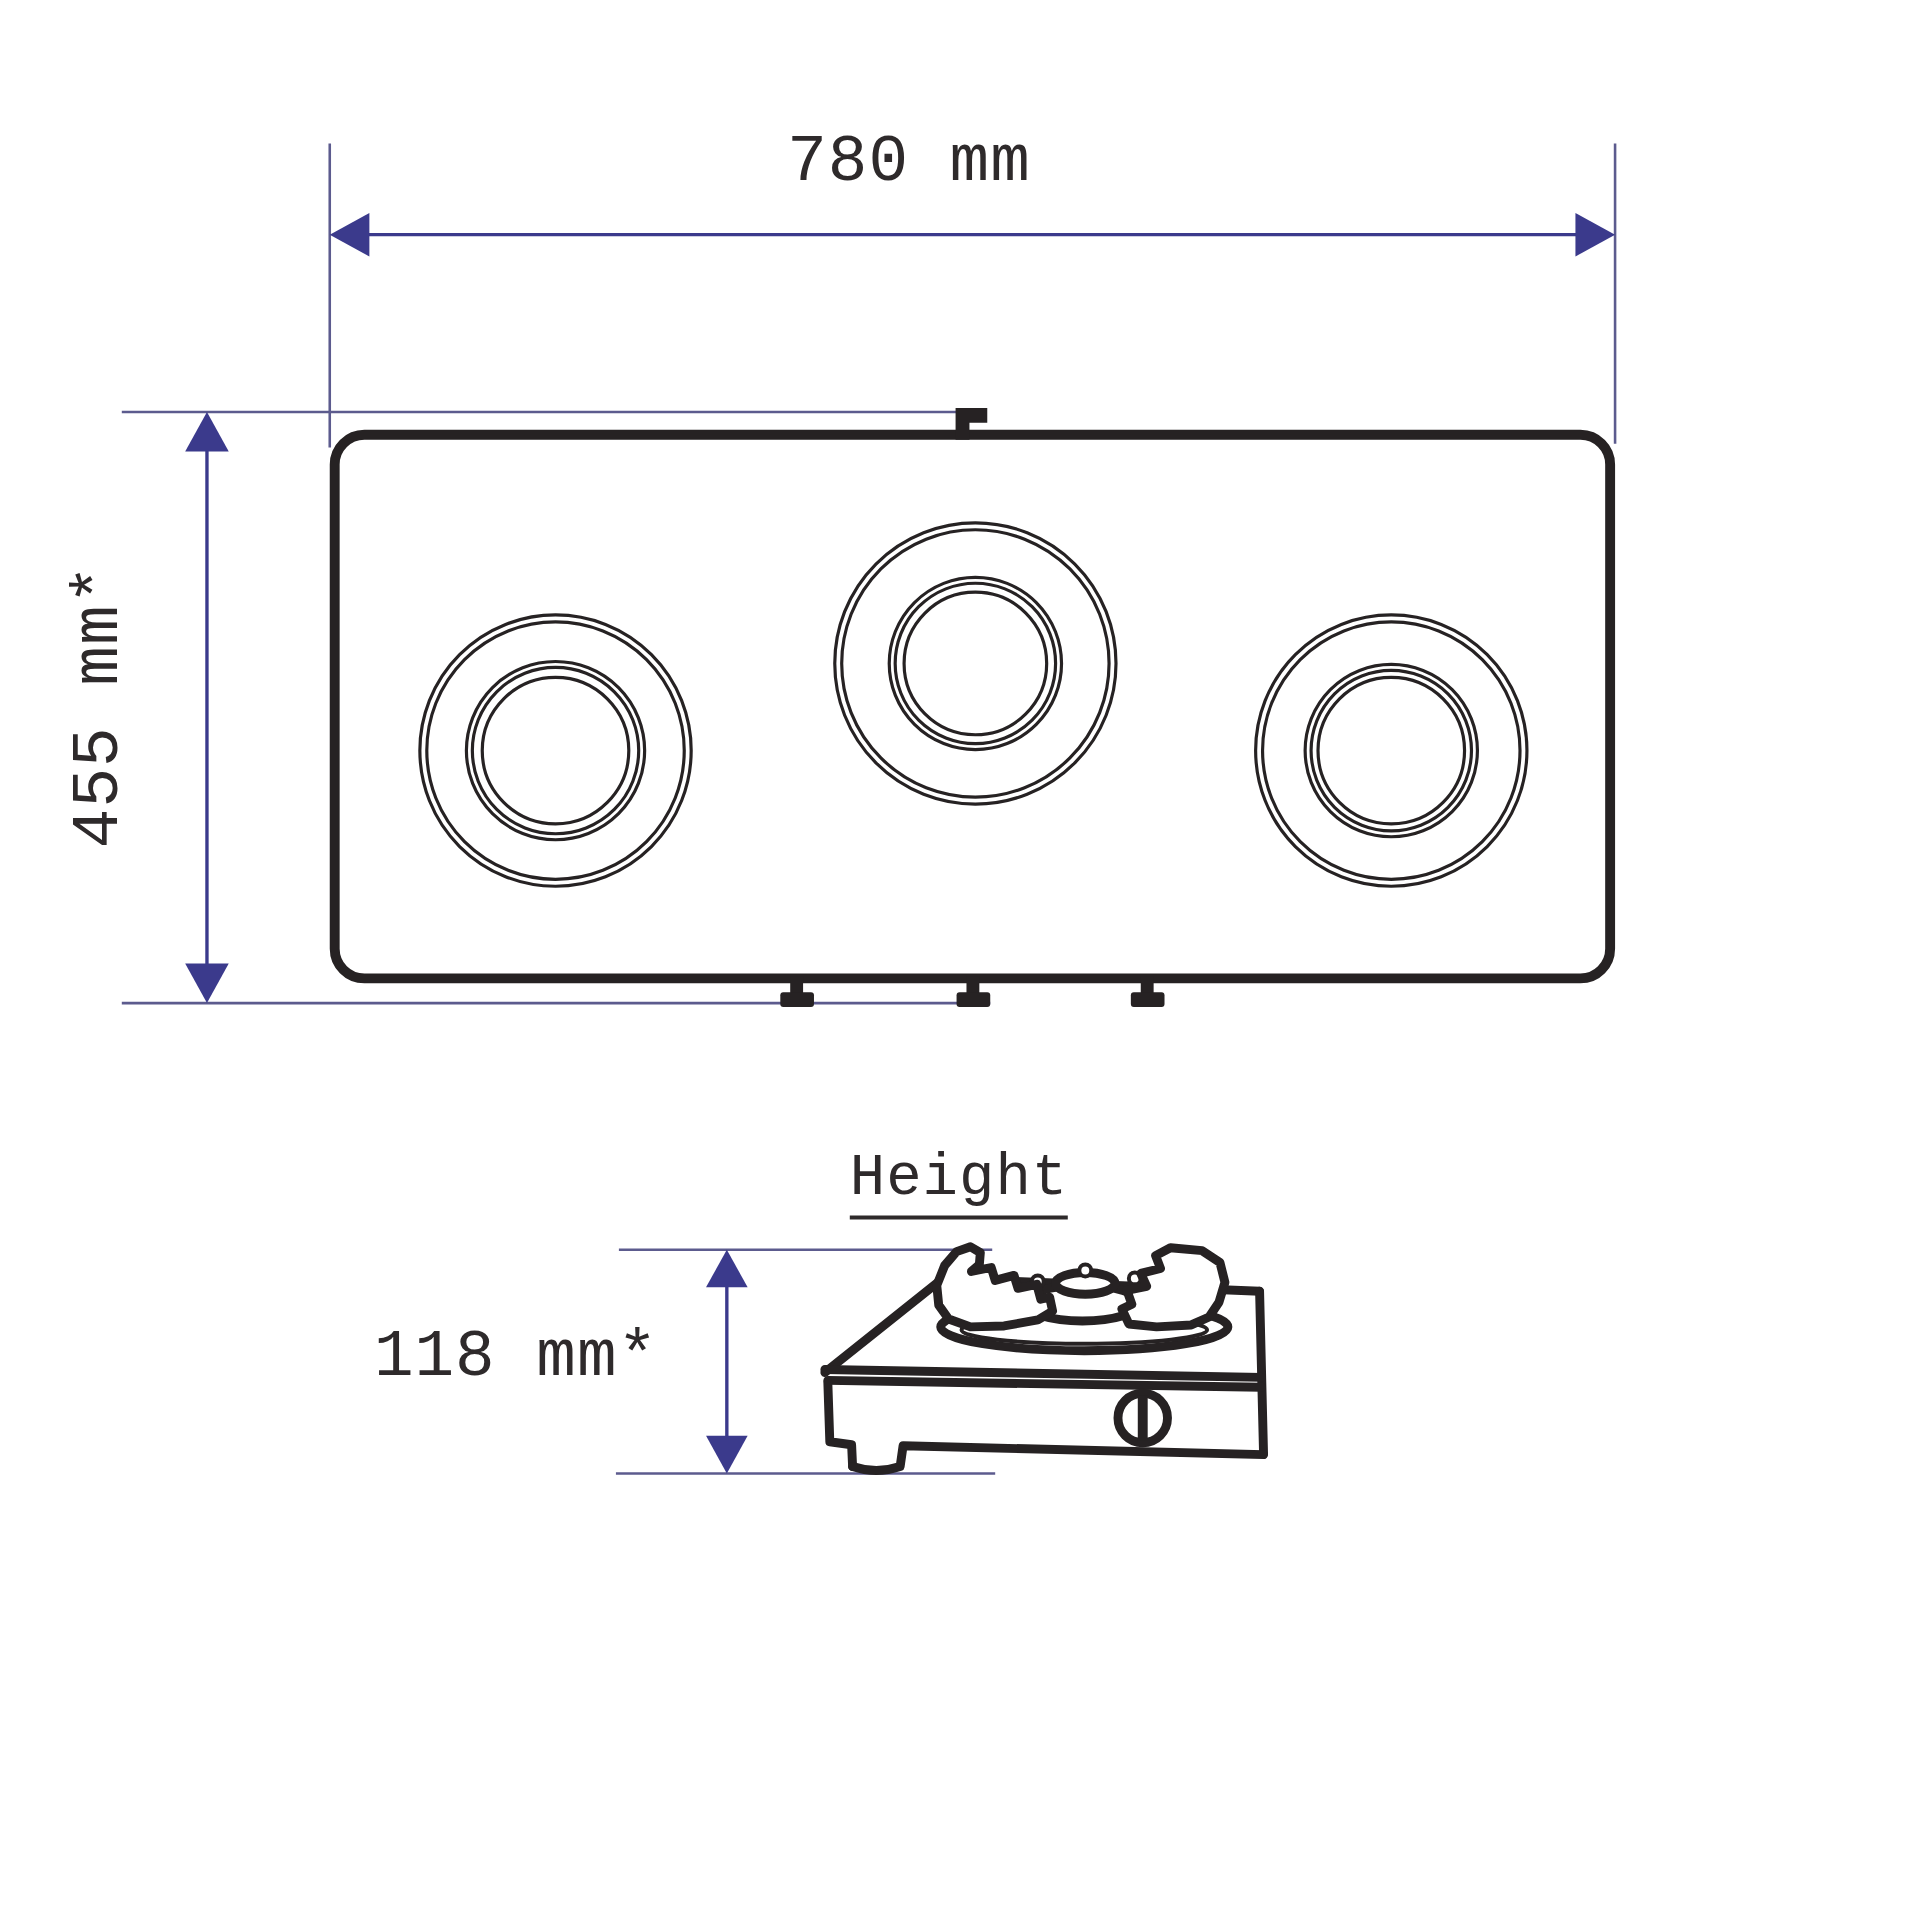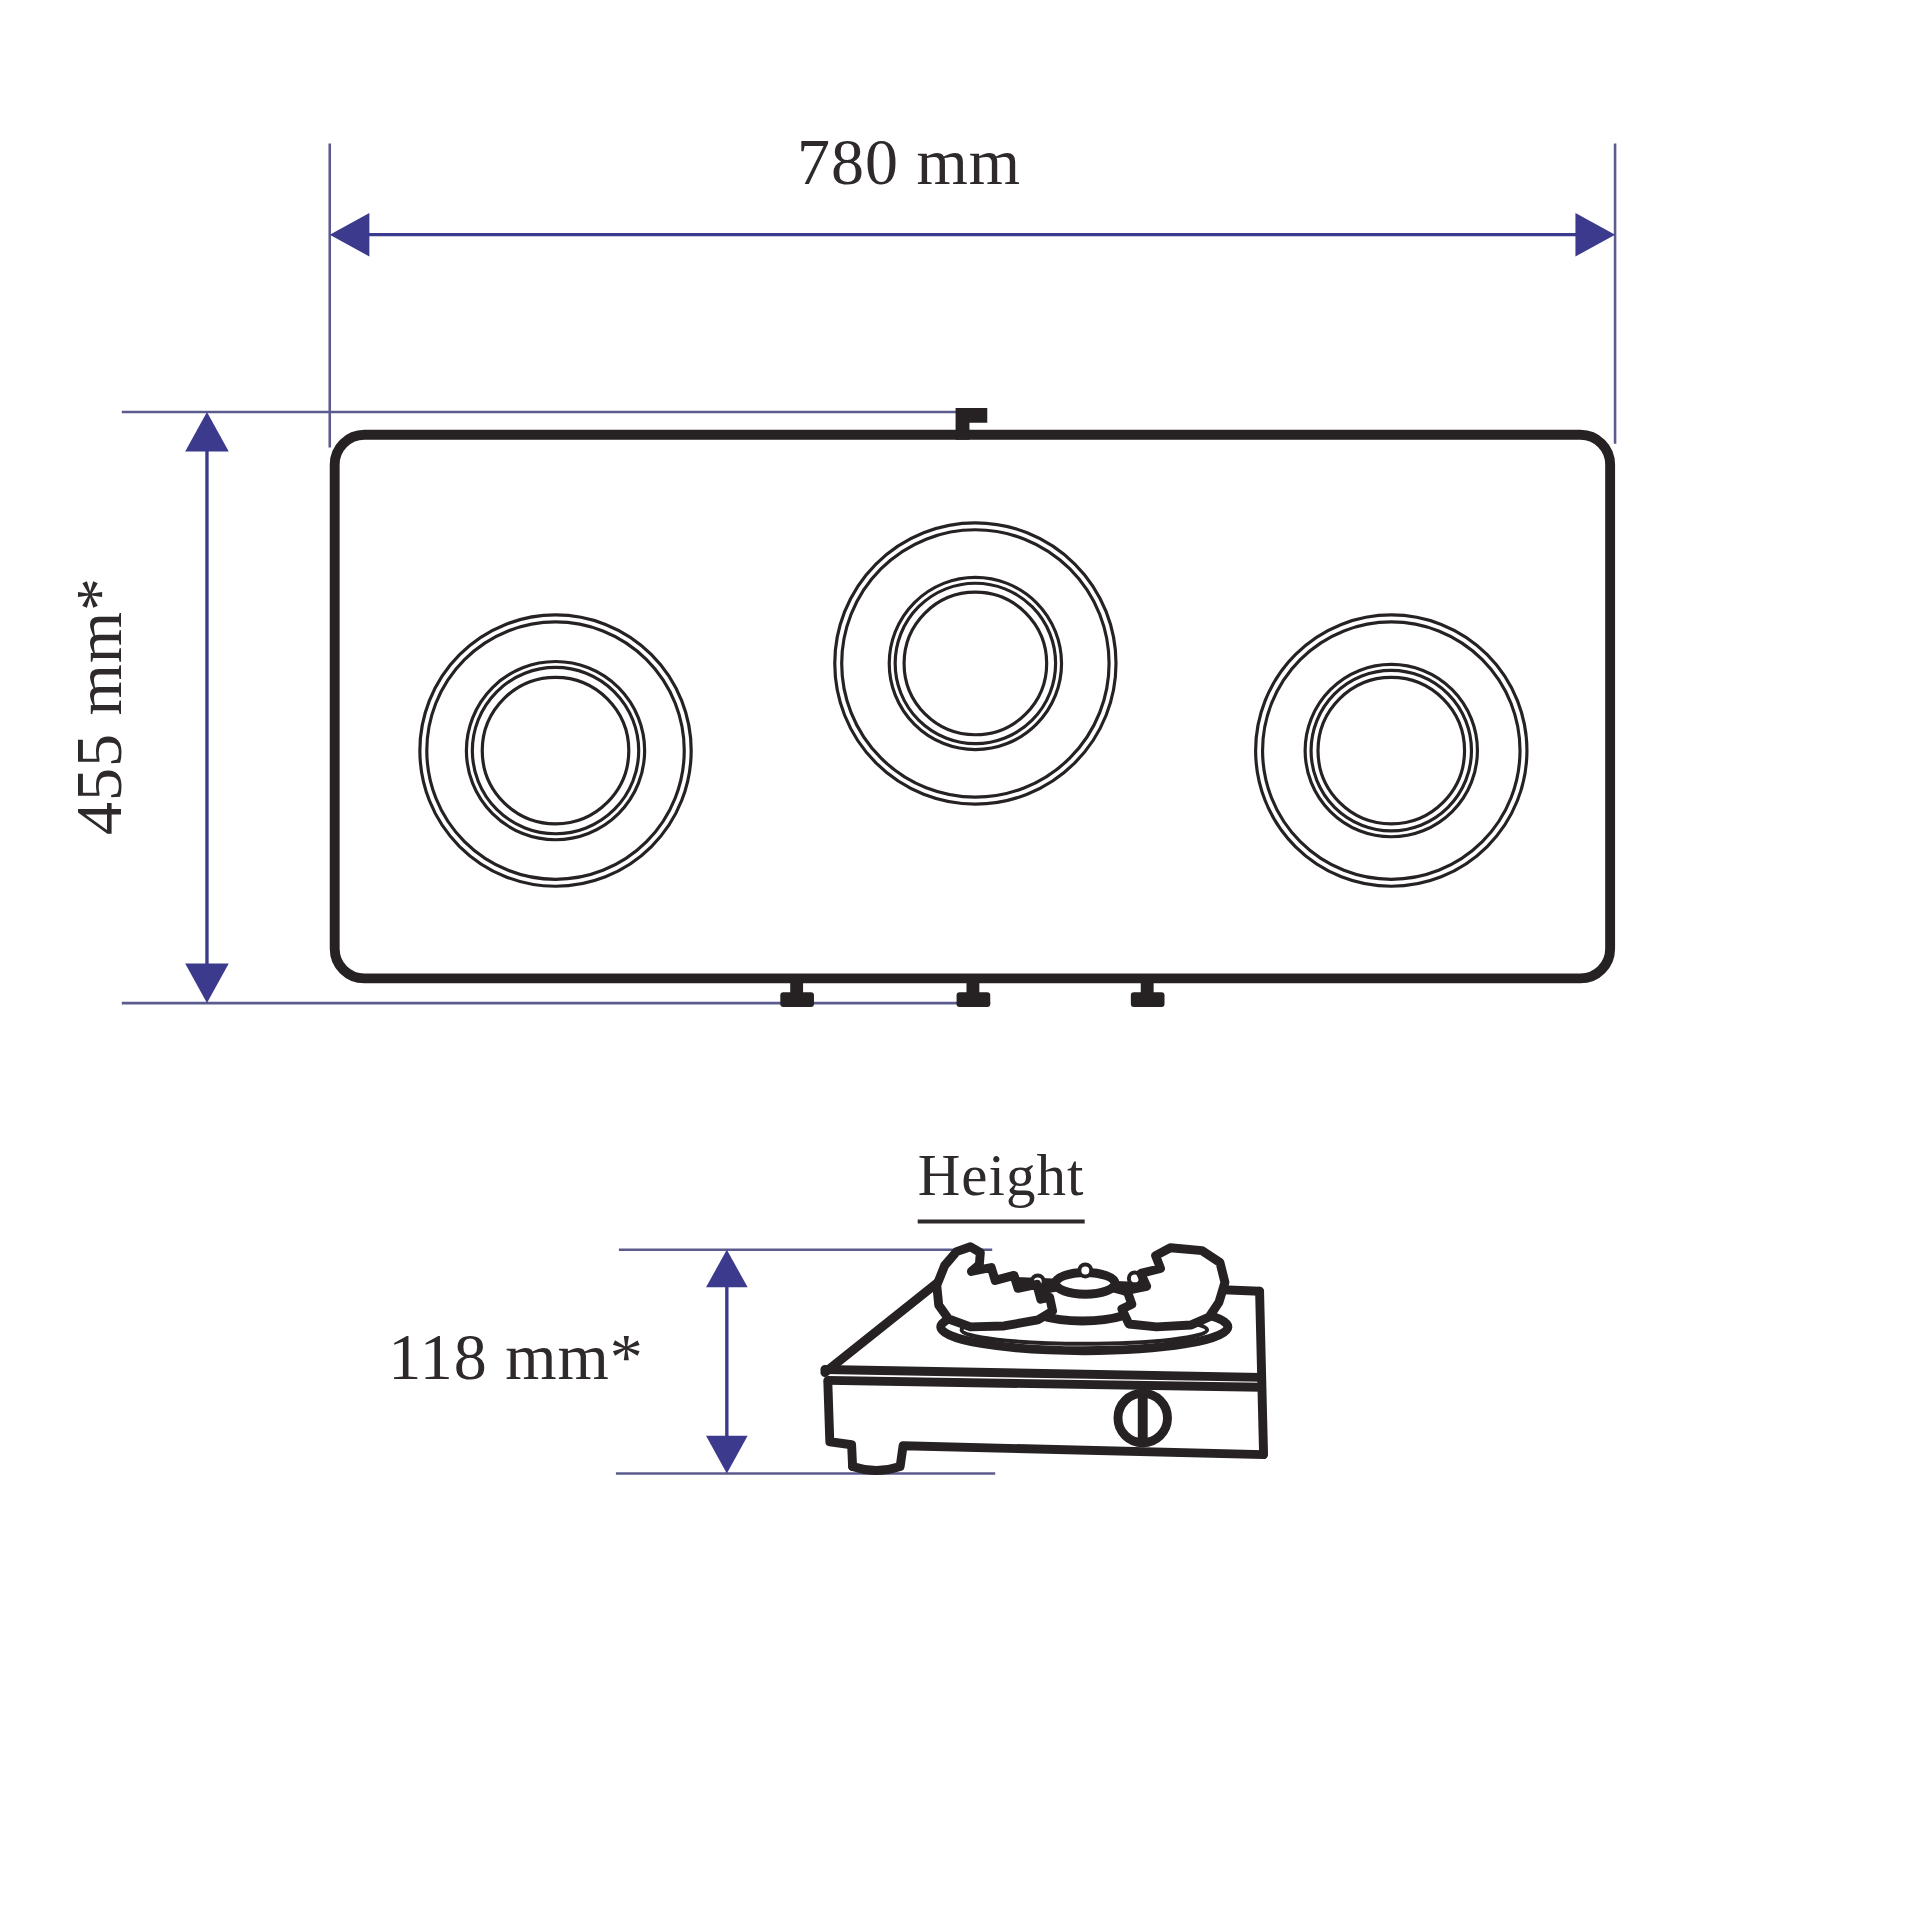--- a/index.html
+++ b/index.html
@@ -7,21 +7,21 @@
     --dim-line:#5c5b8e;
     --drawing:#262223;
     --text:#2e2a2b;
     --bg:#ffffff;
   }
   html,body{margin:0;padding:0;background:var(--bg);}
   .canvas{
     position:relative;
     width:1734px;height:1927px;
     background:var(--bg);
-    font-family:Liberation Serif, serif;
+    font-family:Liberation Mono, monospace;
     overflow:hidden;
   }
   svg{position:absolute;left:0;top:0;}
   
   .ink{stroke:var(--drawing);fill:none;stroke-linecap:round;}
   .ink-rect{stroke-width:10;}
   .ink-circle{stroke-width:3.2;}
   .ink-side{stroke-width:9;stroke-linejoin:round;}
   .ink-side-thin{stroke-width:4;}
   .ink-fill{fill:var(--drawing);stroke:none;}
@@ -34,23 +34,22 @@
     position:absolute;
     color:var(--text);
     white-space:nowrap;
     transform:translate(-50%,-50%);
     letter-spacing:1px;
   }
   .dim-label{font-size:66px;}
   .rot{transform:translate(-50%,-50%) rotate(-90deg);}
   .height-title{
     font-size:59px;
-    padding-bottom:10px;
+    padding-bottom:4px;
     border-bottom:4px solid var(--text);
-    margin-left:42px;
   }
   .footnote{
     position:absolute;
     left:0;top:1665px;width:1927px;
     text-align:center;
     color:var(--text);
     font-size:52px;
     line-height:63px;
     letter-spacing:0.5px;
   }

